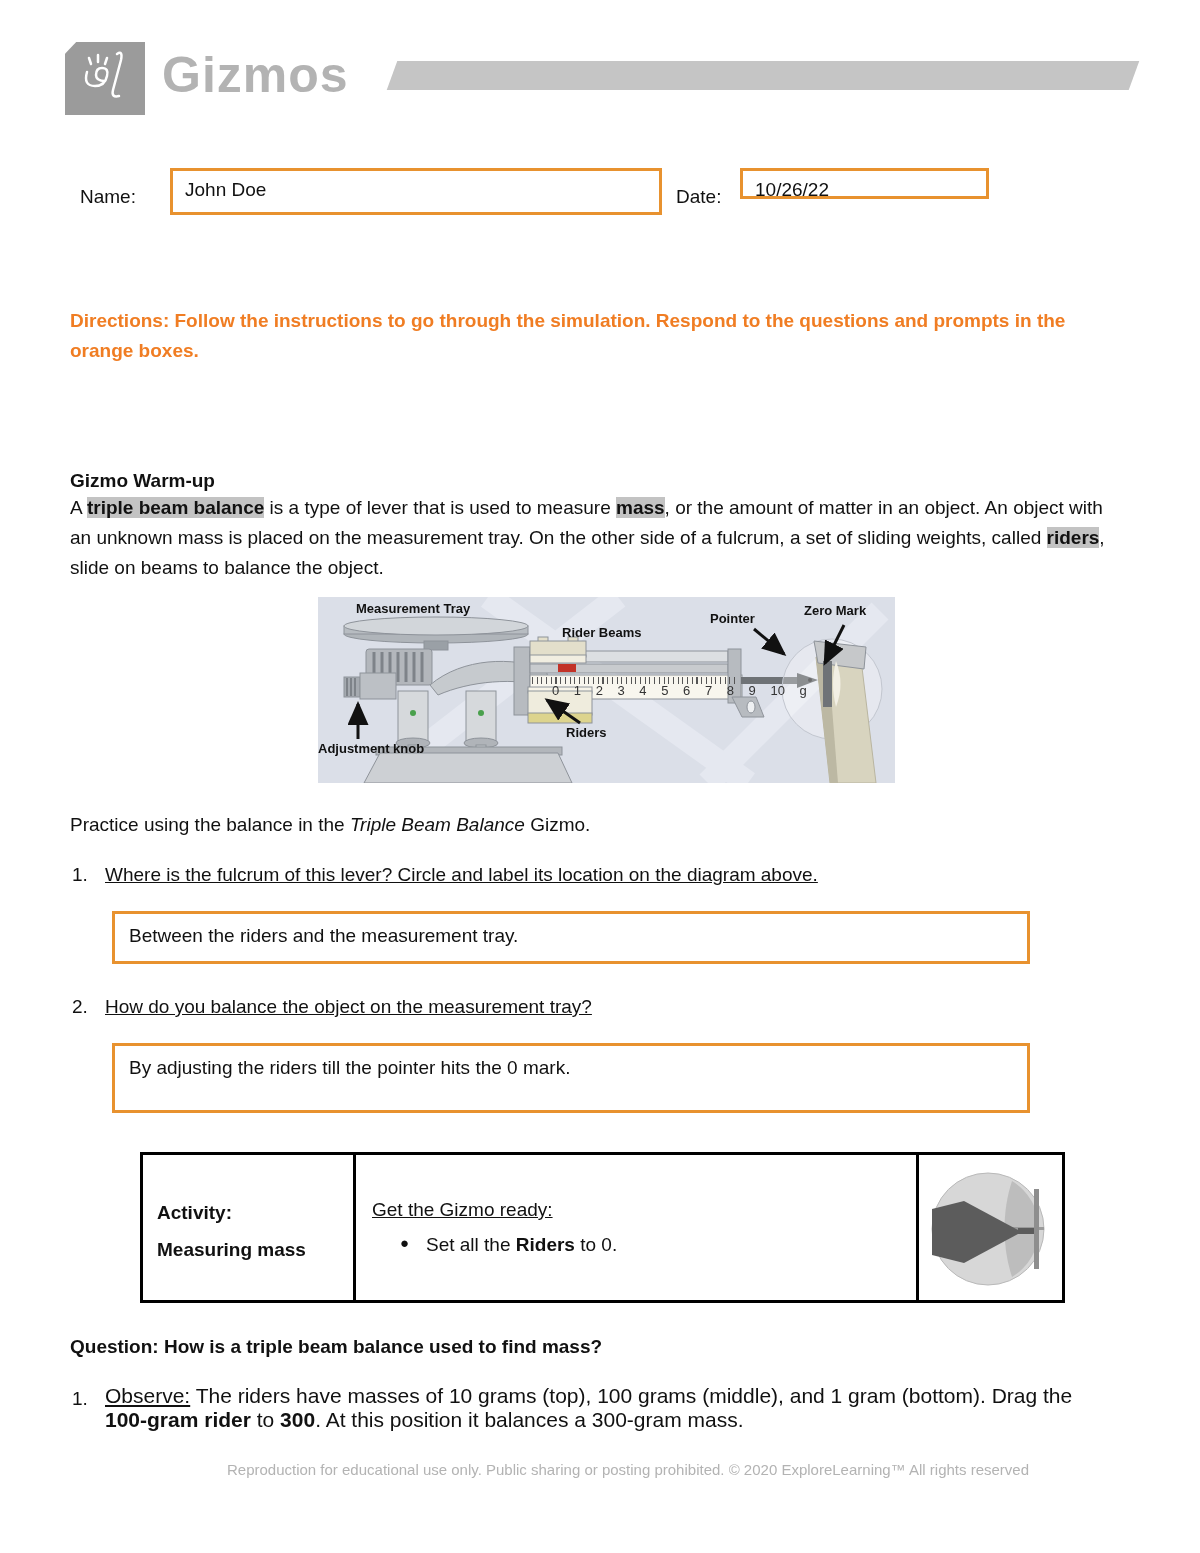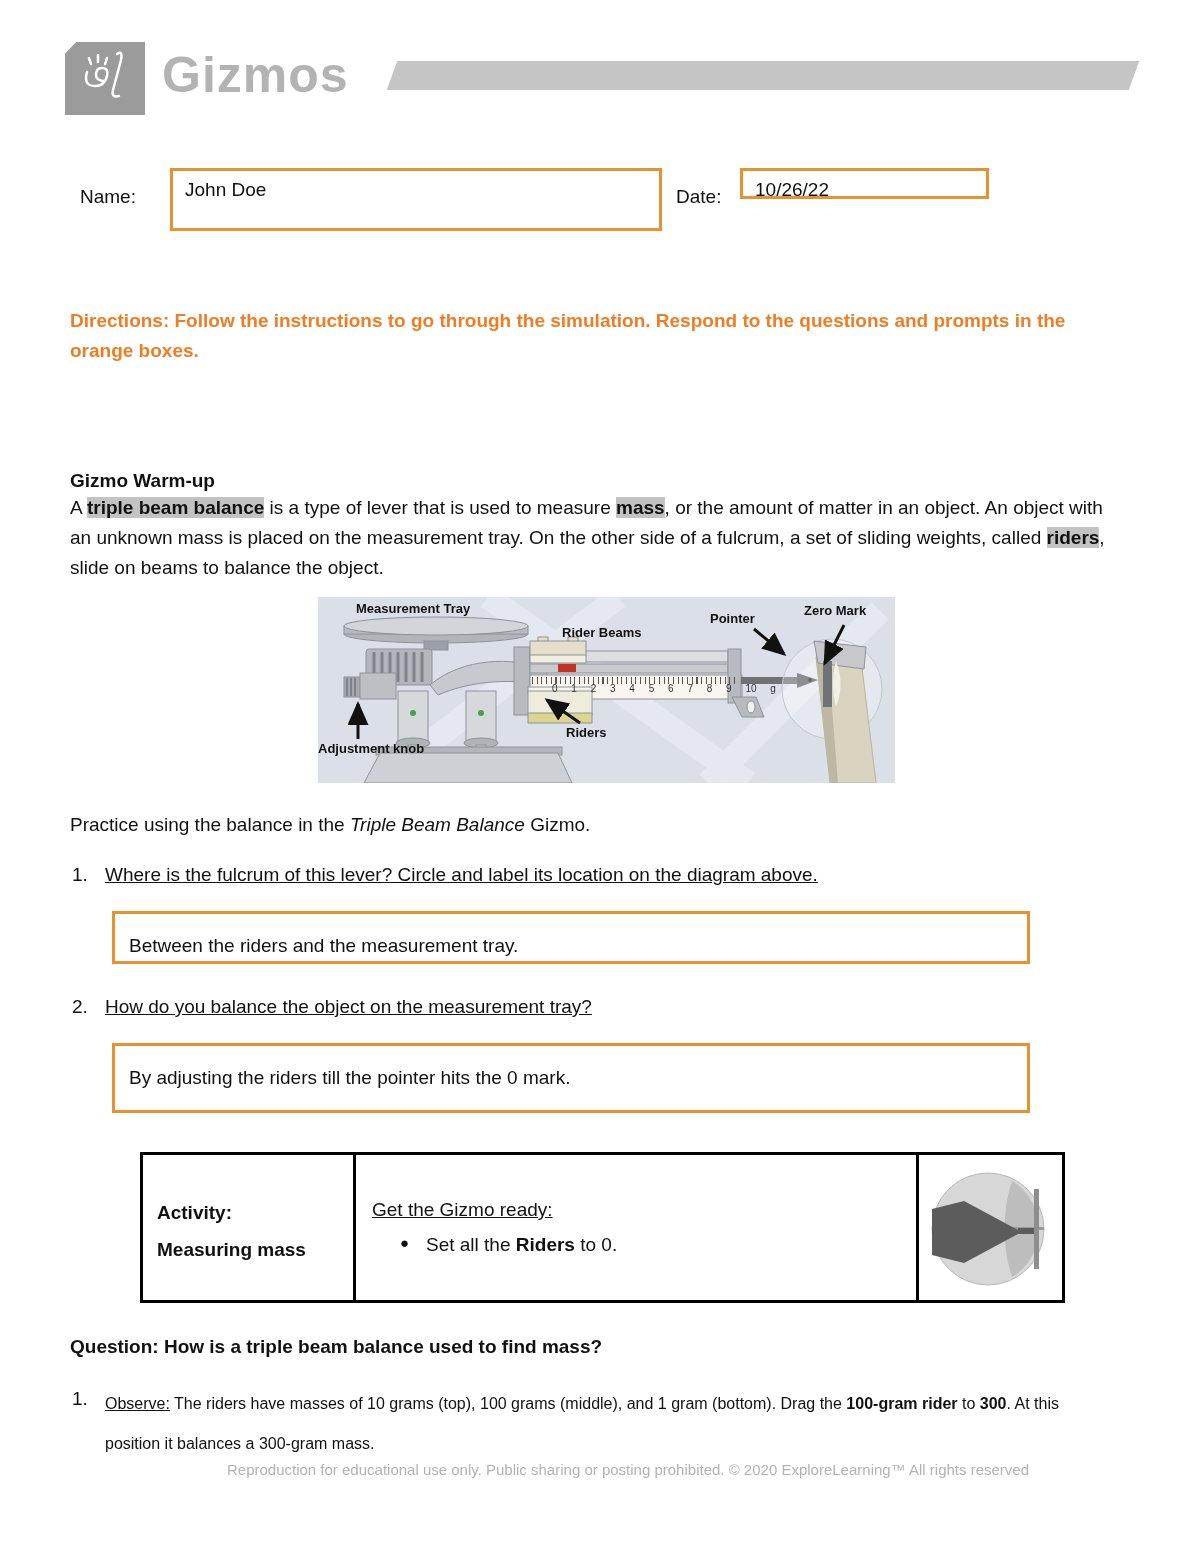--- a/index.html
+++ b/index.html
@@ -14,65 +14,65 @@
 
   
   .logo-icon{left:65px;top:42px;width:80px;height:73px;background:#9b9b9b;
              clip-path:polygon(0 16%,14% 0,100% 0,100% 100%,0 100%);}
   .brand{left:162px;top:46px;font-size:50px;font-weight:bold;color:#b3b3b3;letter-spacing:1px;}
   .header-bar{left:392px;top:61px;width:742px;height:29px;background:#c5c5c5;transform:skewX(-20deg);}
 
   
   .field-label{font-size:19px;}
   .obox{border:3px solid #e8922f;background:#fff;box-sizing:border-box;}
-  .box-name{left:170px;top:168px;width:492px;height:63px;}
+  .box-name{left:170px;top:168px;width:492px;height:47px;}
   .box-date{left:740px;top:168px;width:249px;height:31px;}
   .box-val{position:absolute;left:12px;top:8px;font-size:19px;}
 
   .title{left:0;top:246px;width:1200px;text-align:center;font-size:25px;font-weight:bold;
          color:#1b75bc;text-decoration:underline;text-underline-offset:4px;}
   .directions{left:70px;top:306px;width:1028px;font-size:19px;line-height:30px;font-weight:bold;color:#f07d23;}
   .vocab{left:70px;top:386px;width:1060px;}
   .warmup-h{left:70px;top:466px;}
   .warmup-p{left:70px;top:493px;width:1048px;}
 
   
   .figure{left:318px;top:597px;width:577px;height:186px;background:#dbdfe8;}
   .figure svg{position:absolute;left:0;top:0;}
   .fig-label{position:absolute;font-size:13px;font-weight:bold;color:#111;white-space:nowrap;}
   .ticks{position:absolute;left:214px;top:80px;width:206px;height:7px;
          background:repeating-linear-gradient(to right,#555 0 1px,transparent 1px 4.7px);}
-  .scale-nums{position:absolute;left:214px;top:86px;width:208px;font-size:10px;color:#333;
+  .scale-nums{position:absolute;left:214px;top:86px;width:208px;font-size:13px;color:#333;
               word-spacing:11px;white-space:nowrap;padding-left:20px;}
 
   .practice{left:70px;top:810px;width:1060px;}
   .qitem{left:72px;width:1050px;}
   .qnum{position:absolute;left:0;top:0;}
   .qtext{margin-left:33px;text-decoration:underline;}
-  .ans{padding:21px 14px 0 14px;font-size:19px;}
+  .ans{padding:11px 14px 0 14px;font-size:19px;}
   .box-a1{left:112px;top:911px;width:918px;height:53px;}
   .box-a2{left:112px;top:1043px;width:918px;height:70px;}
   .q1{top:860px;} .q2{top:992px;}
 
   
   .acttable{left:140px;top:1152px;width:925px;height:151px;box-sizing:border-box;
             border:3px solid #000;display:grid;grid-template-columns:213px 1fr 143px;}
   .cell{box-sizing:border-box;}
   .cell-left{border-right:3px solid #000;padding:47px 0 16px 14px;}
   .cell-mid{border-right:3px solid #000;padding:44px 0 0 16px;}
   .cell-img{padding:4px;display:flex;align-items:center;justify-content:center;}
   .act-line{font-size:19px;font-weight:bold;}
   .act-line+.act-line{margin-top:15px;}
   .ready{font-size:19px;text-decoration:underline;}
   .bullet-row{margin-top:13px;padding-left:28px;font-size:19px;display:flex;}
   .bullet-dot{width:26px;font-size:15px;}
 
   .qheading{left:70px;top:1332px;width:1060px;}
   .observe{left:72px;top:1384px;width:1050px;}
-  .obs-text{margin-left:33px;width:1002px;font-size:16px;line-height:40px;}
+  .obs-text{margin-left:33px;width:1002px;font-size:21px;line-height:24px;}
   .footer{left:0;top:1461px;width:1200px;text-align:center;font-size:15px;color:#b3b3b3;margin-left:28px;}
 </style>
 </head>
 <body>
 
 <div class="page">
 
   <div class="abs logo-icon">
     <svg width="80" height="73" viewBox="0 0 80 73">
       <g stroke="#fff" stroke-width="2.5" fill="none" stroke-linecap="round">

